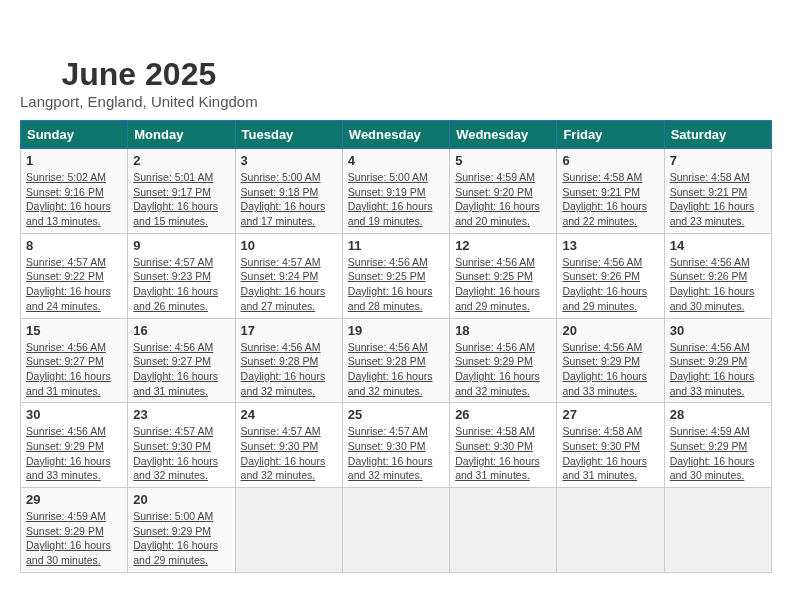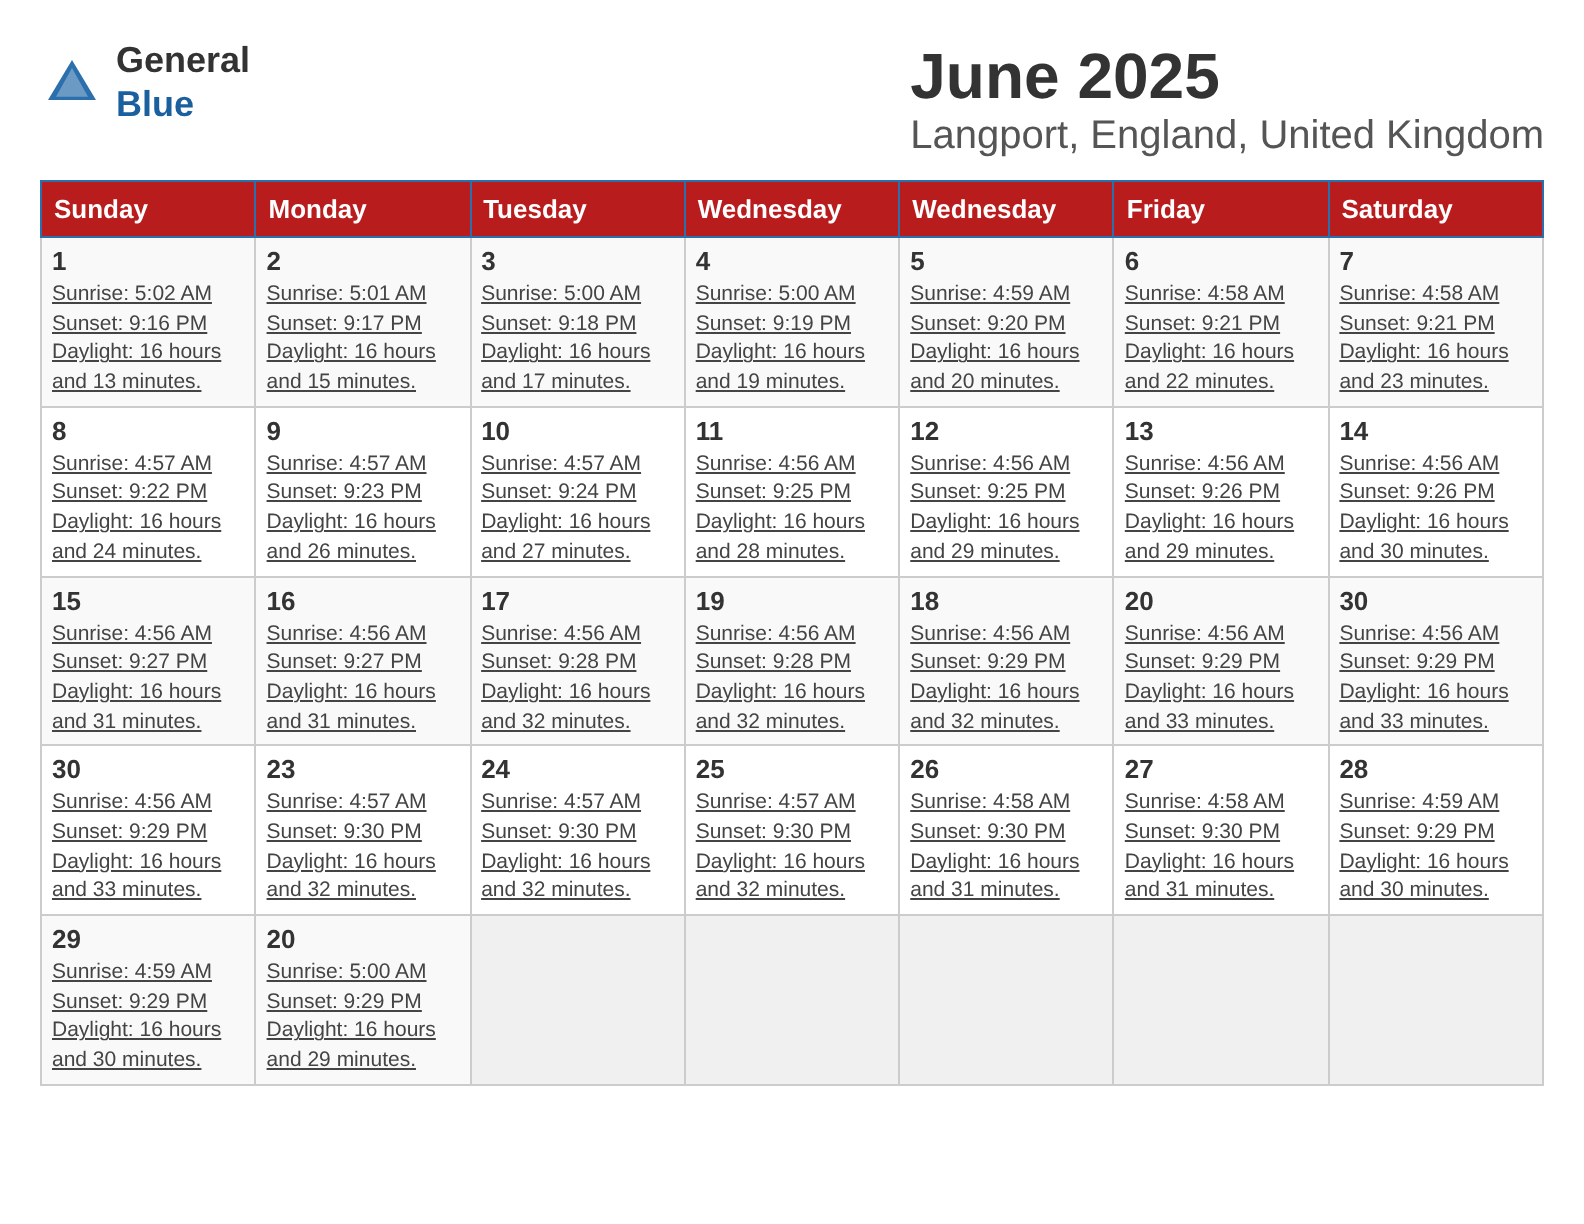--- a/index.html
+++ b/index.html
@@ -34,38 +34,39 @@
     .logo-blue {
       font-size: 18px;
       font-weight: bold;
       color: #1a5f9e;
     }
     .logo-icon {
       width: 32px;
       height: 32px;
     }
     .title-block {
-      text-align: left;
+      text-align: center;
+      margin-top: 36px;
     }
     .month-title {
       font-size: 32px;
       font-weight: bold;
       color: #333;
     }
     .location {
-      font-size: 20px;
+      font-size: 15px;
       color: #555;
     }
     table {
       width: 100%;
       border-collapse: collapse;
       font-size: 11px;
     }
     thead th {
-      background-color: #b91c1c;
+      background-color: #0f766e;
       color: #fff;
       text-align: left;
       padding: 6px 6px;
       font-size: 13px;
       font-weight: bold;
       border: 1px solid #2c6fad;
     }
     tbody td {
       border: 1px solid #ccc;
       vertical-align: top;
@@ -91,30 +92,20 @@
       text-decoration: underline;
     }
     .empty-cell {
       background: #f0f0f0 !important;
     }
   </style>
 </head>
 <body>
 
 <div class="header">
-  <div class="logo">
-    <svg class="logo-icon" viewBox="0 0 40 40">
-      <polygon points="20,5 35,30 5,30" fill="#2c6fad"></polygon>
-      <polygon points="20,10 30,28 10,28" fill="#fff" opacity="0.3"></polygon>
-    </svg>
-    <div class="logo-text">
-      <span class="logo-general">General</span>
-      <span class="logo-blue">Blue</span>
-    </div>
-  </div>
   <div class="title-block">
     <div class="month-title">June 2025</div>
     <div class="location">Langport, England, United Kingdom</div>
   </div>
 </div>
 
 <table>
   <thead>
     <tr>
       <th>Sunday</th>

